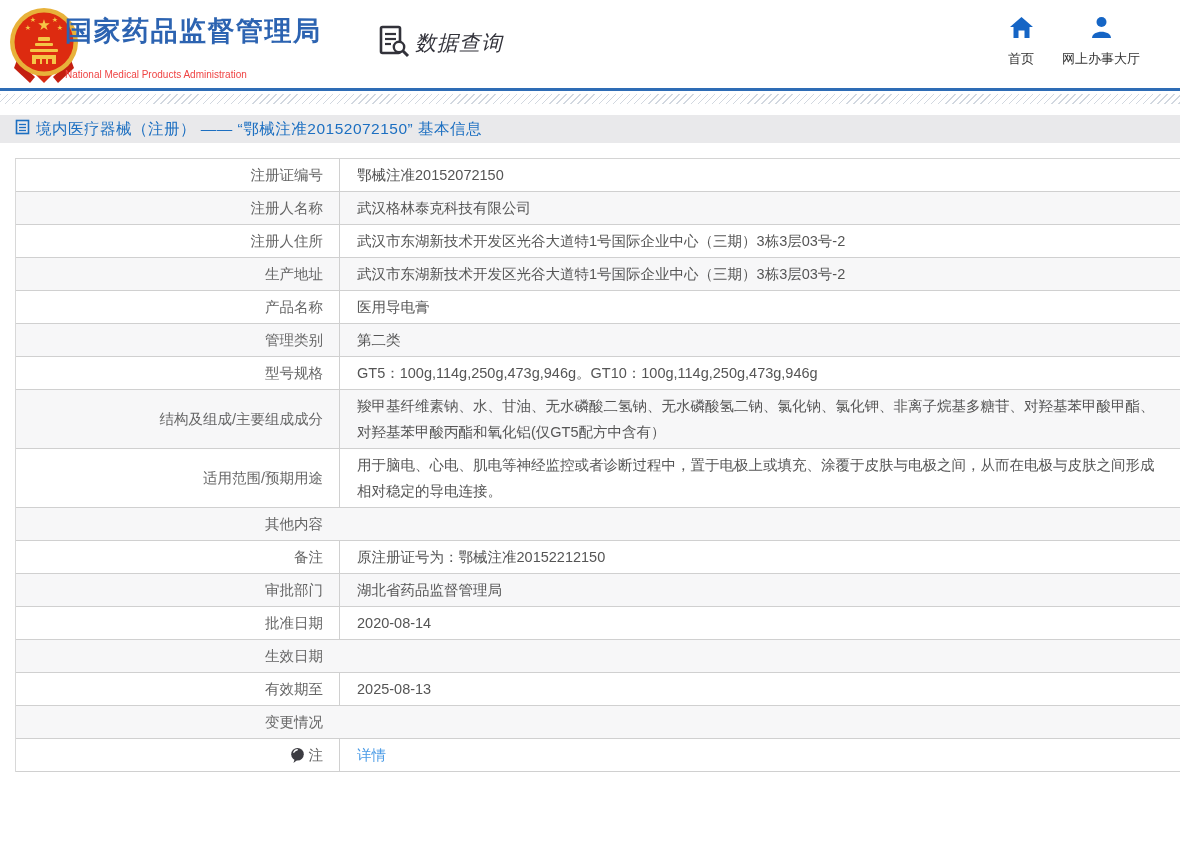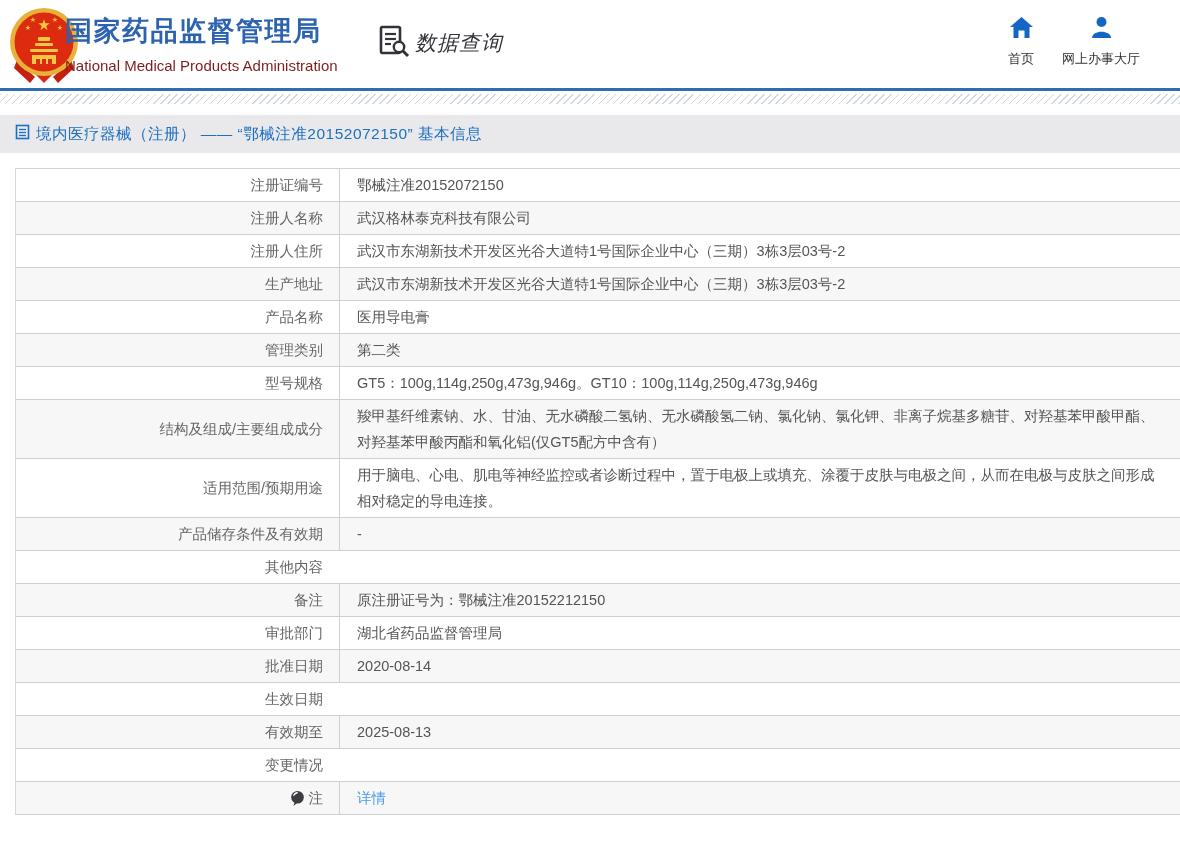--- a/index.html
+++ b/index.html
@@ -4,33 +4,33 @@
 <style>
   * { margin:0; padding:0; box-sizing:border-box; }
   html,body { width:1180px; height:862px; background:#fff; overflow:hidden;
     font-family:"Liberation Sans","DejaVu Sans",sans-serif; }
 
   
   .header { position:relative; height:88px; background:#fff; }
   .emblem { position:absolute; left:8px; top:4px; width:72px; height:80px; }
   .brand { position:absolute; left:65px; top:13px; }
   .brand-zh { font-size:27px; font-weight:bold; color:#2c63b1; letter-spacing:1.5px; white-space:nowrap; }
-  .brand-en { font-size:15px; color:#7f1d1d; margin-top:8px; white-space:nowrap; }
+  .brand-en { font-size:10px; color:#ef4444; margin-top:20px; white-space:nowrap; }
   .section { position:absolute; left:378px; top:24px; display:flex; align-items:center; gap:5px; cursor:pointer; }
   .section-label { font-size:21px; color:#32323a; letter-spacing:1px;font-style:italic; }
   .nav { position:absolute; right:40px; top:16px; display:flex; gap:28px;justify-content:center; }
   .nav-item { display:flex; flex-direction:column; align-items:center; gap:7px; cursor:pointer; }
   .nav-label { font-size:13px; color:#333; white-space:nowrap; }
 
   .blue-line { height:3px; background:#2e6cb5; }
   .hatch { height:10px; margin-top:3px;
     background:repeating-linear-gradient(135deg,#d2d8e0 0px,#d2d8e0 1px,#ffffff 1px,#ffffff 5px); }
 
   
-  .title-bar { margin-top:11px; height:38px; background:#e9e9eb; display:flex; align-items:center;
+  .title-bar { margin-top:11px; height:28px; background:#e9e9eb; display:flex; align-items:center;
     padding-left:15px; gap:6px; }
   .title-text { font-size:15.5px; color:#1c6fc1; letter-spacing:0.5px; }
 
   
   .table { margin:15px 0 16px 15px; border-top:1px solid #d4d4d4; border-left:1px solid #d8d8d8; }
   .row { display:flex; border-bottom:1px solid #d0d0d0; min-height:33px; background:#fff; }
   .row:nth-child(even) { background:#f7f7f8; }
   .cell-label { flex:0 0 323px; display:flex; justify-content:flex-end; align-items:center; gap:4px;
     text-align:right; padding:3px 16px 3px 0; color:#666; font-size:14.5px; line-height:26px; }
   .cell-value { flex:1; border-left:1px solid #d0d0d0; padding:3px 24px 3px 17px; color:#555;
@@ -187,28 +187,20 @@
       </div>
     </div>
     <div class="row">
       <div class="cell-label">
         <span>适用范围/预期用途</span>
       </div>
       <div class="cell-value">
         <span>用于脑电、心电、肌电等神经监控或者诊断过程中，置于电极上或填充、涂覆于皮肤与电极之间，从而在电极与皮肤之间形成相对稳定的导电连接。</span>
       </div>
     </div>
-    <div class="row">
-      <div class="cell-label">
-        <span>产品储存条件及有效期</span>
-      </div>
-      <div class="cell-value">
-        <span>-</span>
-      </div>
-    </div>
     <div class="row no-divider">
       <div class="cell-label">
         <span>其他内容</span>
       </div>
       <div class="cell-value">
         <span></span>
       </div>
     </div>
     <div class="row">
       <div class="cell-label">

